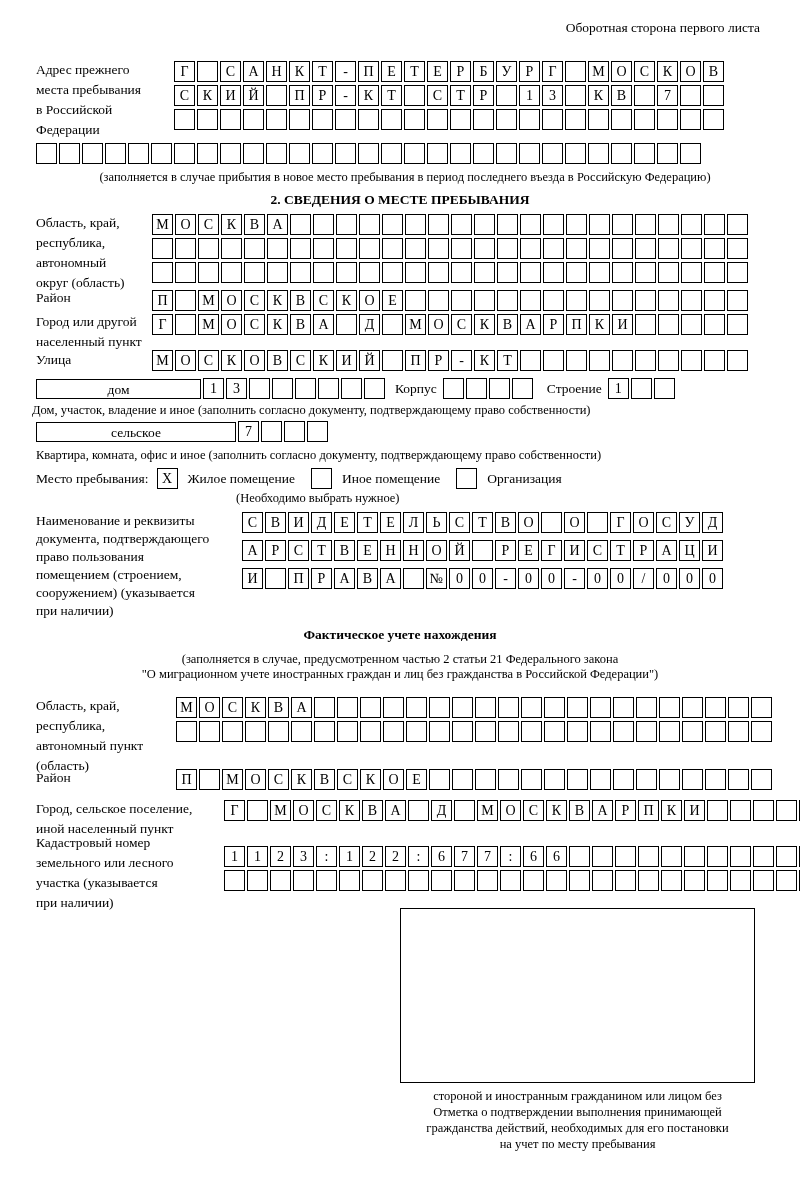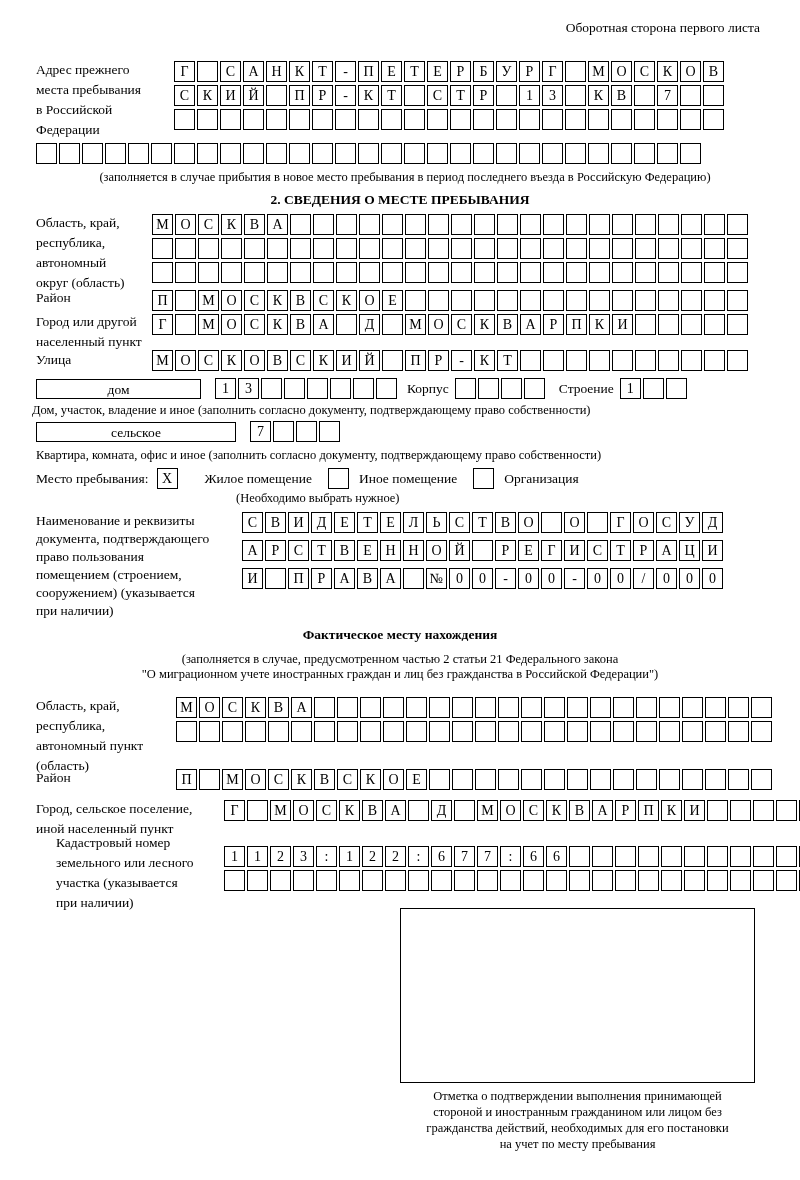--- a/index.html
+++ b/index.html
@@ -62,21 +62,21 @@
   .note {
     font-size: 12.5px;
   }
   .wide-label-box {
     border: 1px solid #000;
     height: 20px;
     box-sizing: border-box;
     text-align: center;
     font-size: 13.5px;
     line-height: 19px;
-    margin-right: 14px;
+    margin-right: 2px;
   }
   .inline {
     display: flex;
     align-items: center;
   }
   .bigbox {
     position: absolute;
     border: 1px solid #000;
     box-sizing: border-box;
   }
@@ -455,21 +455,21 @@
         <div class="cell"></div>
         <div class="cell"></div>
       </div>
   </div>
 
   <div class="note" style="position:absolute; left:36px; top:448px;">Квартира, комната, офис и иное (заполнить согласно документу, подтверждающему право собственности)</div>
 
   <div style="position:absolute; left:36px; top:468px;" class="inline">
     <div class="lbl">Место пребывания:</div>
     <div class="cell" style="margin-left:8px;">X</div>
-    <div class="lbl" style="margin-left:25px;">Жилое помещение</div>
+    <div class="lbl" style="margin-left:8px;">Жилое помещение</div>
     <div class="cell" style="margin-left:16px;"></div>
     <div class="lbl" style="margin-left:8px;">Иное помещение</div>
     <div class="cell" style="margin-left:16px;"></div>
     <div class="lbl" style="margin-left:8px;">Организация</div>
   </div>
   <div class="note" style="position:absolute; left:236px; top:491px;">(Необходимо выбрать нужное)</div>
 
   <div class="lbl-block" style="left:36px; top:512px; width:210px; line-height:18px;">
     <div>Наименование и реквизиты</div>
     <div>документа, подтверждающего</div>
@@ -547,21 +547,21 @@
         <div class="cell">-</div>
         <div class="cell">0</div>
         <div class="cell">0</div>
         <div class="cell">/</div>
         <div class="cell">0</div>
         <div class="cell">0</div>
         <div class="cell">0</div>
       </div>
   </div>
 
-  <div class="bold center" style="position:absolute; left:0; top:627px; width:800px; font-size:13.5px;">Фактическое месту нахождения</div>
+  <div class="bold center" style="position:absolute; left:0; top:627px; width:800px; font-size:13.5px;">Фактическое учете нахождения</div>
   <div class="note center" style="position:absolute; left:36px; top:652px; width:728px;">
     <div>(заполняется в случае, предусмотренном частью 2 статьи 21 Федерального закона</div>
     <div>"О миграционном учете иностранных граждан и лиц без гражданства в Российской Федерации")</div>
   </div>
 
   <div class="lbl-block" style="left:36px; top:696px; width:160px;">
     <div>Область, край,</div>
     <div>республика,</div>
     <div>автономный пункт</div>
     <div>(область)</div>
@@ -687,21 +687,21 @@
         <div class="cell">К</div>
         <div class="cell">И</div>
         <div class="cell"></div>
         <div class="cell"></div>
         <div class="cell"></div>
         <div class="cell"></div>
         <div class="cell"></div>
       </div>
   </div>
 
-  <div class="lbl-block" style="left:36px; top:833px; width:175px; line-height:20px;margin-left:20px;">
+  <div class="lbl-block" style="left:36px; top:833px; width:175px; line-height:20px;">
     <div>Кадастровый номер</div>
     <div>земельного или лесного</div>
     <div>участка (указывается</div>
     <div>при наличии)</div>
   </div>
   <div style="position:absolute; left:224px; top:846px;">
     <div class="boxrow" id="al-k1">
         <div class="cell">1</div>
         <div class="cell">1</div>
         <div class="cell">2</div>
@@ -756,19 +756,19 @@
         <div class="cell"></div>
         <div class="cell"></div>
         <div class="cell"></div>
         <div class="cell"></div>
         <div class="cell"></div>
       </div>
   </div>
 
   <div class="bigbox" style="left:400px; top:908px; width:355px; height:175px;"></div>
   <div class="caption" style="position:absolute; left:390px; top:1088px; width:375px;">
+    <div>стороной и иностранным гражданином или лицом без</div>
     <div>Отметка о подтверждении выполнения принимающей</div>
-    <div>стороной и иностранным гражданином или лицом без</div>
     <div>гражданства действий, необходимых для его постановки</div>
     <div>на учет по месту пребывания</div>
   </div>
 
 </div>
 
 </body></html>

